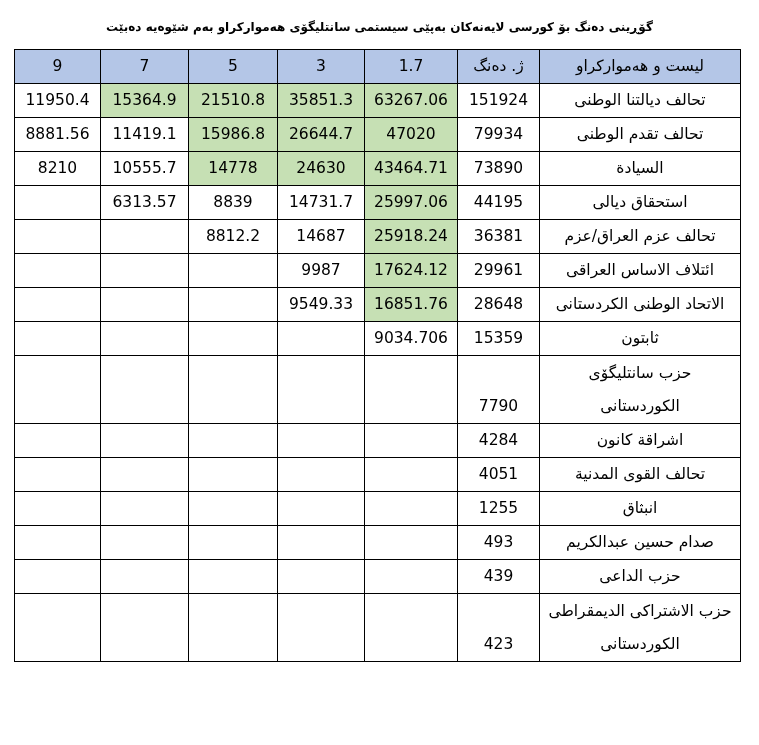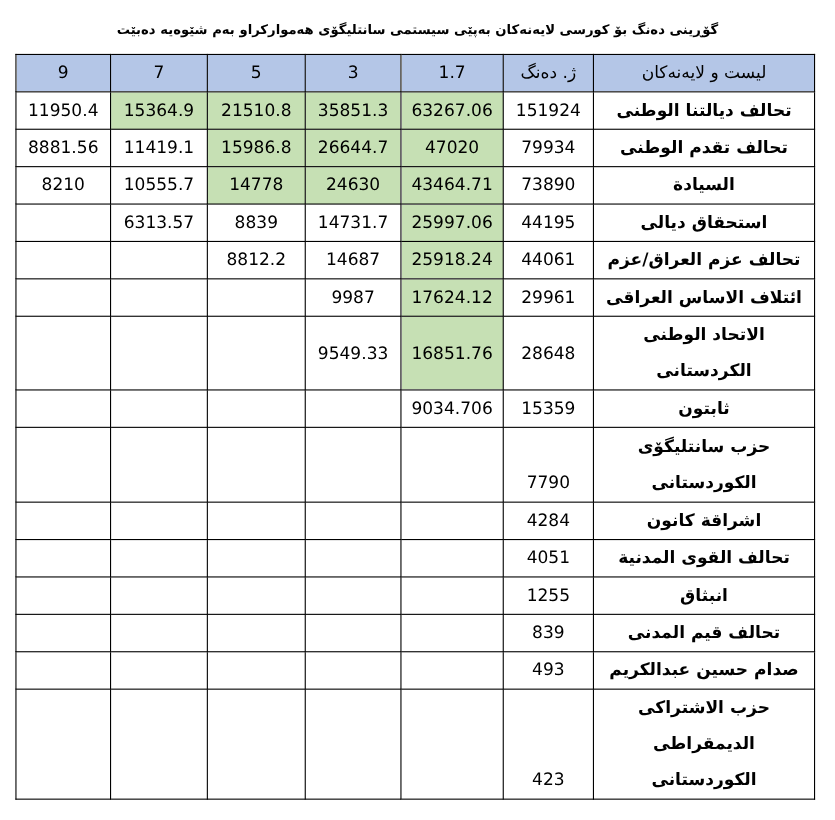--- a/index.html
+++ b/index.html
@@ -55,21 +55,20 @@
   }
   .seats-table td.v-bottom {
     vertical-align: bottom;
     text-align: center;
   }
   .seats-table td.party-cell {
     direction: rtl;
   }
   .party-line {
     line-height: 33px;
-    font-weight: bold;
   }
   
   col.c-d9  { width: 86px; }
   col.c-d7  { width: 88px; }
   col.c-d5  { width: 89px; }
   col.c-d3  { width: 87px; }
   col.c-d17 { width: 93px; }
   col.c-votes { width: 82px; }
   col.c-party { width: 201px; }
 </style>
@@ -91,21 +90,21 @@
       <col class="c-party">
     </colgroup>
     <thead>
       <tr>
         <th>9</th>
         <th>7</th>
         <th>5</th>
         <th>3</th>
         <th>1.7</th>
         <th dir="rtl">ژ. دەنگ</th>
-        <th dir="rtl">لیست و لایەنەکان</th>
+        <th dir="rtl">لیست و هەموارکراو</th>
       </tr>
     </thead>
     <tbody id="table-body">
         <tr>
           <td>11950.4</td>
           <td class="won">15364.9</td>
           <td class="won">21510.8</td>
           <td class="won">35851.3</td>
           <td class="won">63267.06</td>
           <td>151924</td>
@@ -145,21 +144,21 @@
           <td class="party-cell">
             <div class="party-line">استحقاق ديالى</div>
           </td>
         </tr>
         <tr>
           <td></td>
           <td></td>
           <td>8812.2</td>
           <td>14687</td>
           <td class="won">25918.24</td>
-          <td>44061</td>
+          <td>36381</td>
           <td class="party-cell">
             <div class="party-line">تحالف عزم العراق/عزم</div>
           </td>
         </tr>
         <tr>
           <td></td>
           <td></td>
           <td></td>
           <td>9987</td>
           <td class="won">17624.12</td>
@@ -234,34 +233,34 @@
           <td class="party-cell">
             <div class="party-line">انبثاق</div>
           </td>
         </tr>
         <tr>
           <td></td>
           <td></td>
           <td></td>
           <td></td>
           <td></td>
-          <td>839</td>
-          <td class="party-cell">
-            <div class="party-line">تحالف قيم المدنى</div>
-          </td>
-        </tr>
-        <tr>
-          <td></td>
-          <td></td>
-          <td></td>
-          <td></td>
-          <td></td>
           <td>493</td>
           <td class="party-cell">
             <div class="party-line">صدام حسين عبدالكريم</div>
+          </td>
+        </tr>
+        <tr>
+          <td></td>
+          <td></td>
+          <td></td>
+          <td></td>
+          <td></td>
+          <td>439</td>
+          <td class="party-cell">
+            <div class="party-line">حزب الداعى</div>
           </td>
         </tr>
         <tr class="tall">
           <td></td>
           <td></td>
           <td></td>
           <td></td>
           <td></td>
           <td class="v-bottom">423</td>
           <td class="party-cell">

